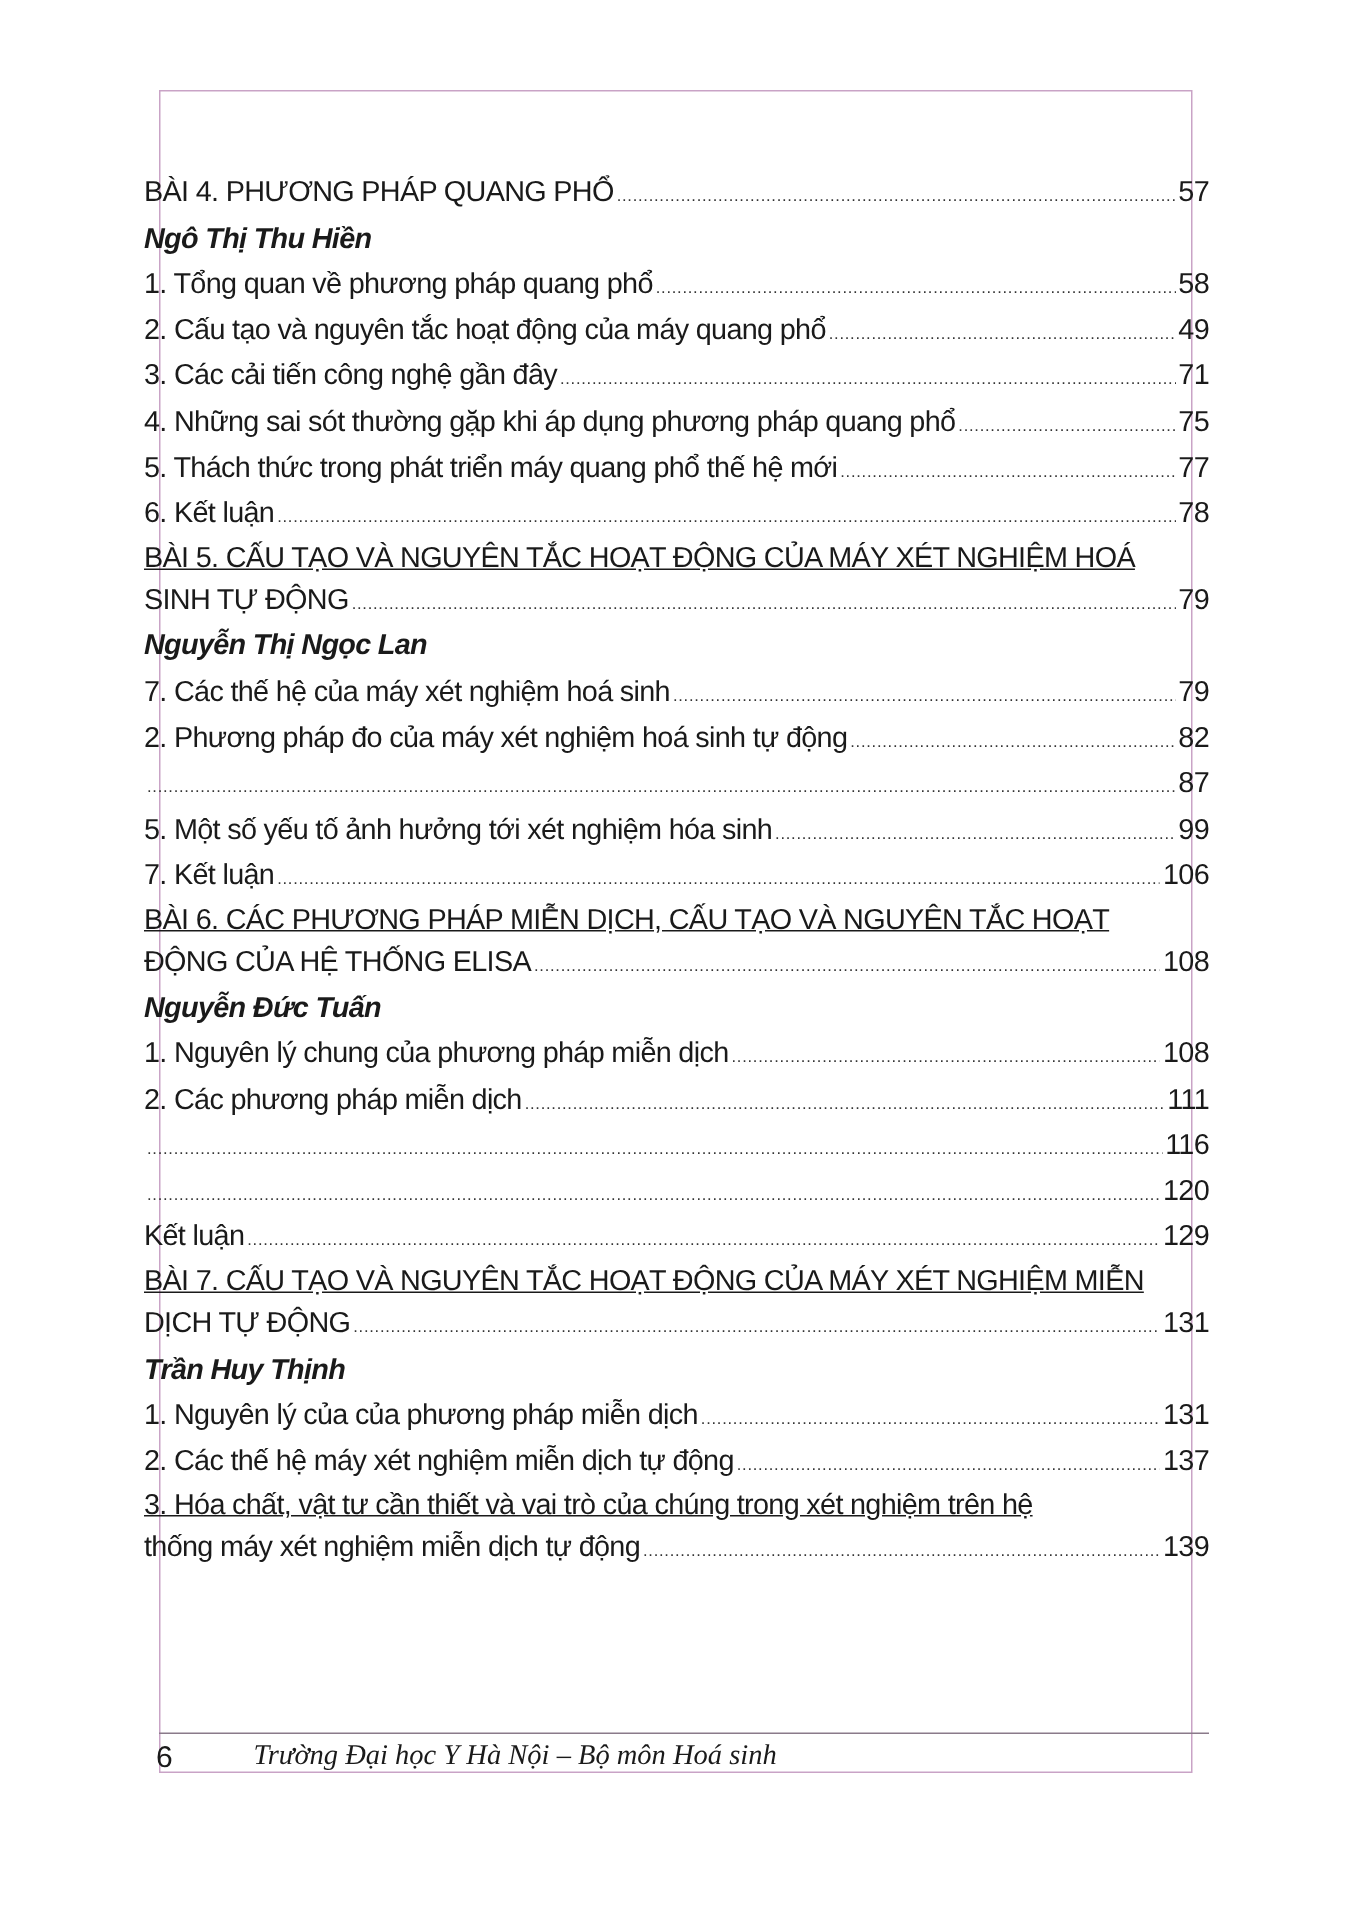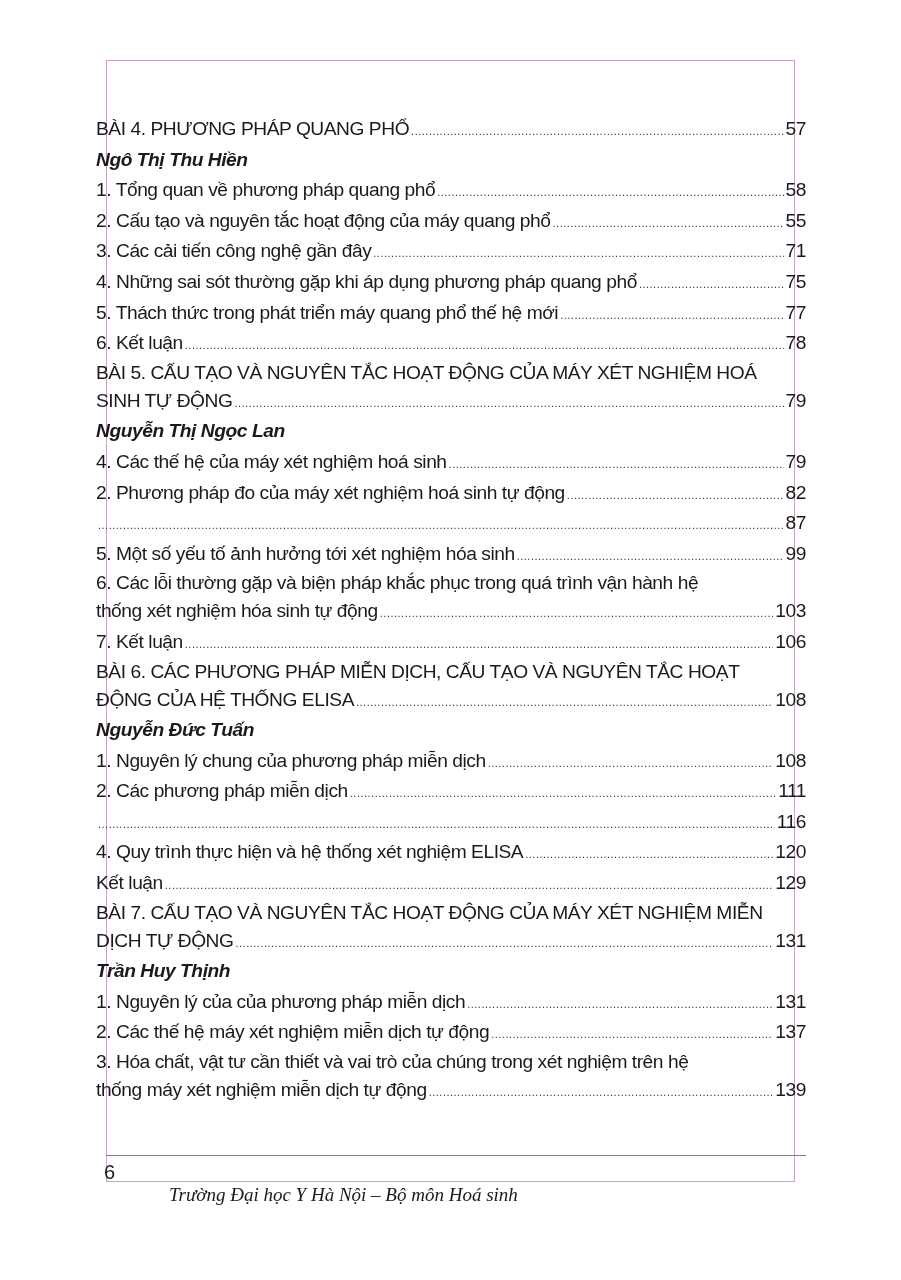--- a/index.html
+++ b/index.html
@@ -19,36 +19,36 @@
   }
   .line .text { flex: 0 0 auto; }
   .line .dots {
     flex: 1 1 auto; overflow: hidden; margin: 0 2px;
     font-size: 11px; letter-spacing: 0.5px; color: #333;
   }
   .line .dots::before {
     content: "................................................................................................................................................................................................................................................................";
   }
   .line .page { flex: 0 0 auto; }
-  .wrap-first { height: 27px; line-height: 27px; white-space: nowrap; }
+  .wrap-first { height: 27px; line-height: 27px; white-space: nowrap; text-decoration: underline; }
   .author {
     text-align: left; font-weight: bold; font-style: italic;
     height: 30.6px; line-height: 30.6px;
   }
   .footer-rule {
     position: absolute; left: 106px; top: 1155px; width: 700px; height: 0;
     border-top: 1px solid #8a7a8a;
   }
   .footer-num {
     position: absolute; left: 104px; top: 1161px;
     font-family: "Liberation Sans", sans-serif; font-size: 20px; color: #1a1a1a;
   }
   .footer-text {
     position: absolute; left: 169px; top: 1160px;
-    font-family: "Liberation Serif", serif; font-style: italic; font-size: 19px; color: #1a1a1a; margin-top: 24px;
+    font-family: "Liberation Serif", serif; font-style: italic; font-size: 19px; color: #1a1a1a;
   }
 </style>
 </head>
 <body>
 
 <div class="frame"></div>
 
 <div class="toc" id="toc">
     <div class="section">
       <div class="entry">
@@ -63,21 +63,21 @@
         <div class="line">
           <span class="text">1. Tổng quan về phương pháp quang phổ</span>
           <span class="dots"></span>
           <span class="page">58</span>
         </div>
       </div>
       <div class="entry">
         <div class="line">
           <span class="text">2. Cấu tạo và nguyên tắc hoạt động của máy quang phổ</span>
           <span class="dots"></span>
-          <span class="page">55</span>
+          <span class="page">49</span>
         </div>
       </div>
       <div class="entry">
         <div class="line">
           <span class="text">3. Các cải tiến công nghệ gần đây</span>
           <span class="dots"></span>
           <span class="page">71</span>
         </div>
       </div>
       <div class="entry">
@@ -107,21 +107,21 @@
         <div class="wrap-first">BÀI 5. CẤU TẠO VÀ NGUYÊN TẮC HOẠT ĐỘNG CỦA MÁY XÉT NGHIỆM HOÁ</div>
         <div class="line">
           <span class="text">SINH TỰ ĐỘNG</span>
           <span class="dots"></span>
           <span class="page">79</span>
         </div>
       </div>
       <div class="author">Nguyễn Thị Ngọc Lan</div>
       <div class="entry">
         <div class="line">
-          <span class="text">4. Các thế hệ của máy xét nghiệm hoá sinh</span>
+          <span class="text">7. Các thế hệ của máy xét nghiệm hoá sinh</span>
           <span class="dots"></span>
           <span class="page">79</span>
         </div>
       </div>
       <div class="entry">
         <div class="line">
           <span class="text">2. Phương pháp đo của máy xét nghiệm hoá sinh tự động</span>
           <span class="dots"></span>
           <span class="page">82</span>
         </div>
@@ -133,28 +133,20 @@
         </div>
       </div>
       <div class="entry">
         <div class="line">
           <span class="text">5. Một số yếu tố ảnh hưởng tới xét nghiệm hóa sinh</span>
           <span class="dots"></span>
           <span class="page">99</span>
         </div>
       </div>
       <div class="entry">
-        <div class="wrap-first">6. Các lỗi thường gặp và biện pháp khắc phục trong quá trình vận hành hệ</div>
-        <div class="line">
-          <span class="text">thống xét nghiệm hóa sinh tự động</span>
-          <span class="dots"></span>
-          <span class="page">103</span>
-        </div>
-      </div>
-      <div class="entry">
         <div class="line">
           <span class="text">7. Kết luận</span>
           <span class="dots"></span>
           <span class="page">106</span>
         </div>
       </div>
     </div>
     <div class="section">
       <div class="entry">
         <div class="wrap-first">BÀI 6. CÁC PHƯƠNG PHÁP MIỄN DỊCH, CẤU TẠO VÀ NGUYÊN TẮC HOẠT</div>
@@ -180,21 +172,20 @@
         </div>
       </div>
       <div class="entry">
         <div class="line">
           <span class="dots"></span>
           <span class="page">116</span>
         </div>
       </div>
       <div class="entry">
         <div class="line">
-          <span class="text">4. Quy trình thực hiện và hệ thống xét nghiệm ELISA</span>
           <span class="dots"></span>
           <span class="page">120</span>
         </div>
       </div>
       <div class="entry">
         <div class="line">
           <span class="text">Kết luận</span>
           <span class="dots"></span>
           <span class="page">129</span>
         </div>

